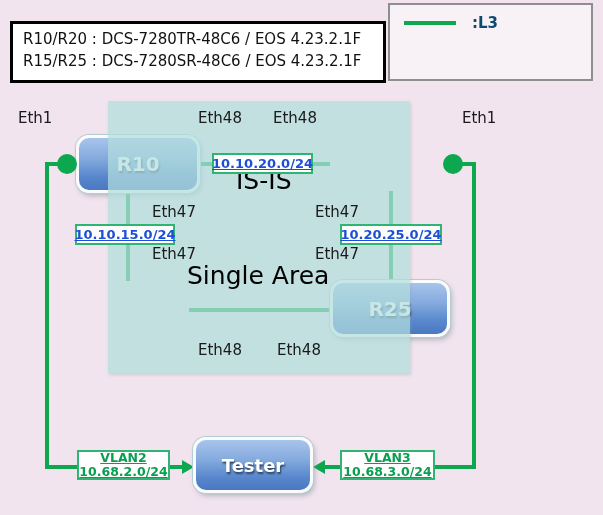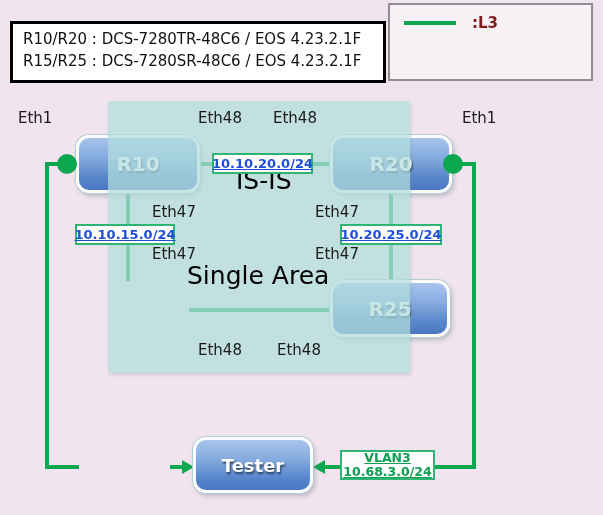--- a/index.html
+++ b/index.html
@@ -8,21 +8,21 @@
 
   
   .info-box{position:absolute;left:10px;top:21px;width:360px;height:52px;background:#ffffff;
     border:3px solid #000;padding:4px 0 0 10px;z-index:7;}
   .info-line{font-size:15px;line-height:22px;color:#111;white-space:nowrap;}
 
   
   .legend-box{position:absolute;left:388px;top:3px;width:201px;height:74px;background:#f8f1f6;
     border:2px solid #8e8e8e;z-index:7;}
   .legend-swatch{position:absolute;left:14px;top:16px;width:52px;height:4px;background:#0da750;}
-  .legend-label{position:absolute;left:82px;top:9px;font-size:15px;font-weight:bold;color:#7f1d1d;}
+  .legend-label{position:absolute;left:82px;top:9px;font-size:15px;font-weight:bold;color:#0c4a6e;}
 
   
   .area-region{position:absolute;left:108px;top:101px;width:302px;height:272px;
     background:rgba(178,222,220,0.72);z-index:5;box-shadow:1px 2px 3px rgba(140,160,165,0.35);}
 
   
   .link{position:absolute;background:#0da750;z-index:2;}
   #l-r10-r20{left:189px;top:162px;width:141px;height:4px;}
   #l-r15-r25{left:189px;top:308px;width:141px;height:4px;}
   #l-r10-r15{left:126px;top:191px;width:4px;height:90px;}
@@ -121,39 +121,42 @@
   <div class="link" id="l-right-v"></div>
   <div class="link" id="l-vlan3-right"></div>
   <div class="link" id="l-vlan3-left"></div>
   <div class="arrow" id="arrow-left"></div>
   <div class="arrow" id="arrow-right"></div>
 
   <div class="dot" id="dot-left"></div>
   <div class="dot" id="dot-right"></div>
 
   <div class="node" id="r10">R10</div>
-  <div class="node" id="r20">R20</div>
   <div class="node" id="r25">R25</div>
   <div class="node" id="tester">Tester</div>
 
   <div class="area-region"></div>
 
   <div class="caption" id="isis">IS-IS</div>
   <div class="caption" id="single-area">Single Area</div>
 
   <div class="net" id="net-r10-r20">
       <span>10.10.20.0/24</span>
     </div>
   <div class="net" id="net-r10-r15">
       <span>10.10.15.0/24</span>
     </div>
   <div class="net" id="net-r20-r25">
       <span>10.20.25.0/24</span>
     </div>
 
+  <div class="vlan" id="vlan2">
+    <span>VLAN2</span>
+    <span>10.68.2.0/24</span>
+  </div>
   <div class="vlan" id="vlan3">
     <span>VLAN3</span>
     <span>10.68.3.0/24</span>
   </div>
 
   <div class="port" id="p-r10-eth1">Eth1</div>
   <div class="port" id="p-r10-eth48">Eth48</div>
   <div class="port" id="p-r20-eth48">Eth48</div>
   <div class="port" id="p-r20-eth1">Eth1</div>
   <div class="port" id="p-r10-eth47">Eth47</div>

